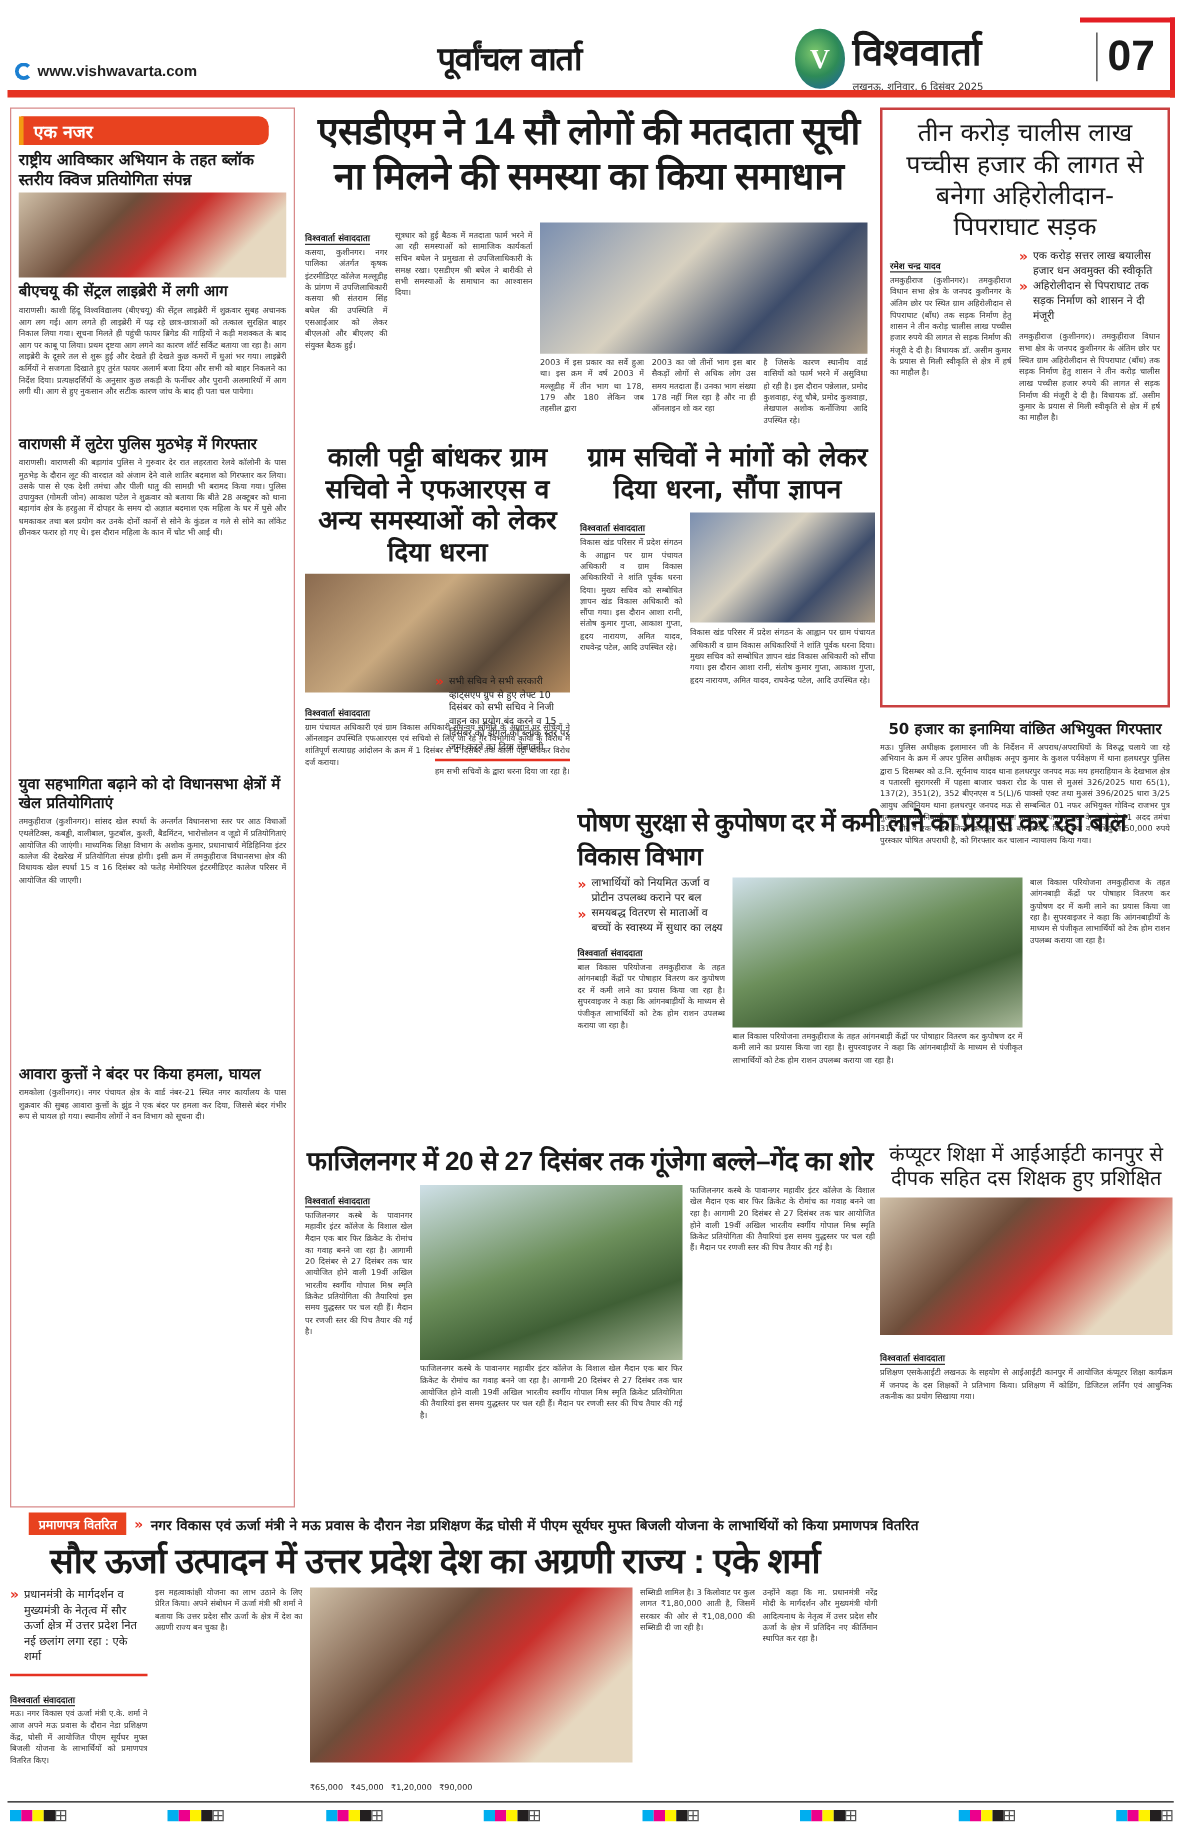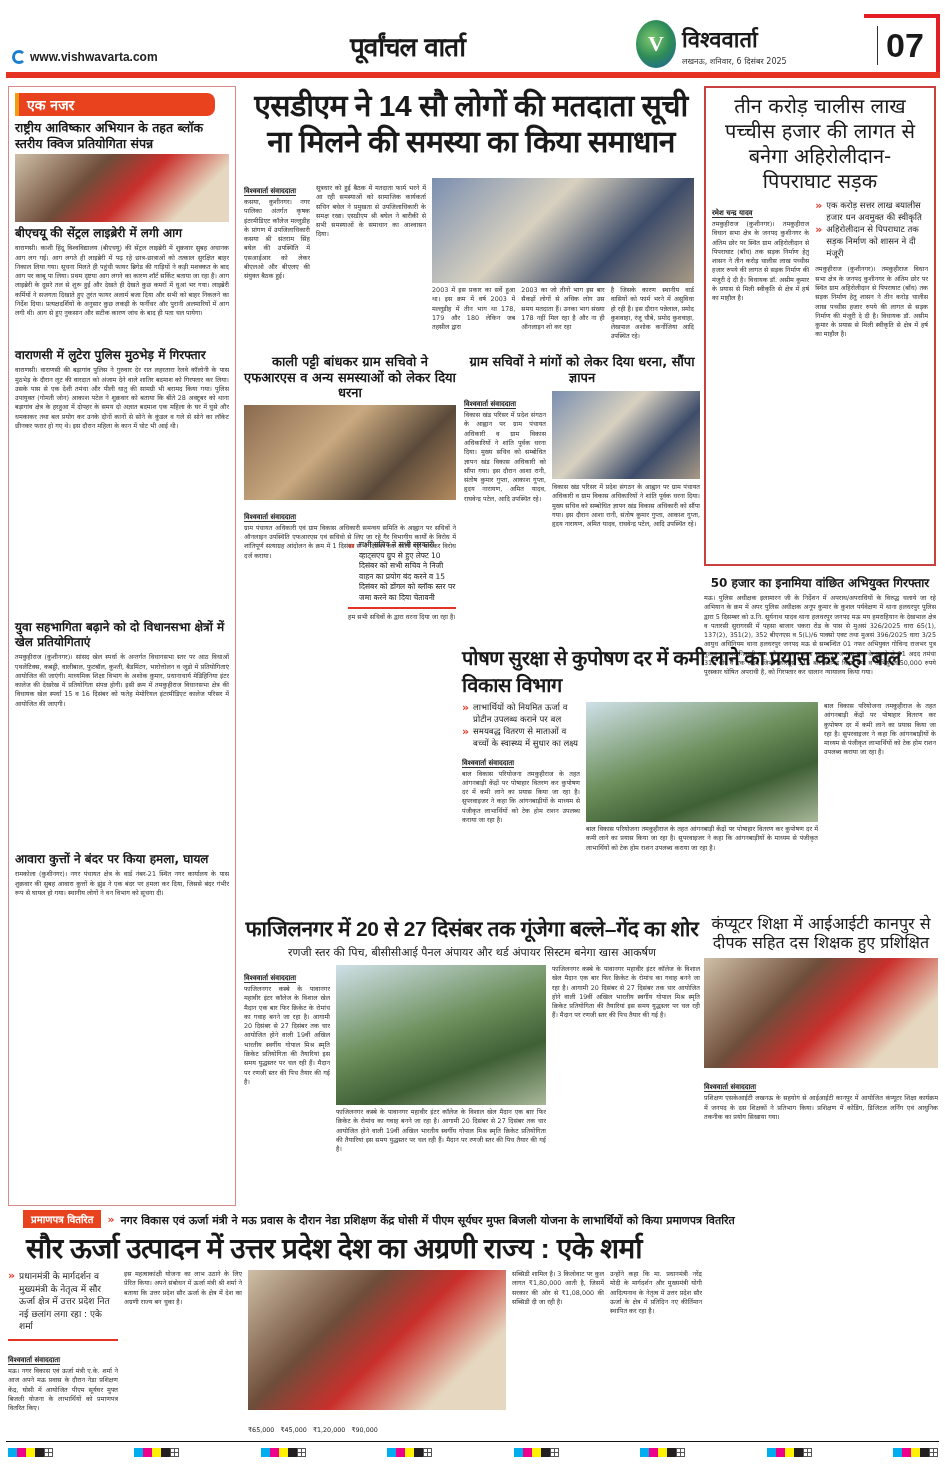--- a/index.html
+++ b/index.html
@@ -4,45 +4,45 @@
 <style>
   * { box-sizing: border-box; margin: 0; padding: 0; }
   body { width: 945px; height: 1474px; background: #fff; font-family: "DejaVu Sans", sans-serif; color: #1a1a1a; position: relative; overflow: hidden; }
   .abs { position: absolute; }
   .masthead { left: 0; top: 0; width: 945px; height: 78px; }
   .site-url { left: 12px; top: 50px; font-family: "Liberation Sans", sans-serif; font-size: 12px; font-weight: bold; color: #222; display: flex; align-items: center; gap: 4px; }
   .ie-icon { width: 14px; height: 14px; border-radius: 50%; border: 3px solid #1b7fd1; border-right-color: transparent; display: inline-block; }
   .section-title { left: 350px; top: 28px; font-size: 26px; font-weight: bold; letter-spacing: -1px; }
   .logo-box { left: 636px; top: 20px; display: flex; align-items: center; gap: 6px; }
   .logo-globe { width: 40px; height: 48px; border-radius: 50%; background: radial-gradient(circle at 40% 40%, #7ec96e, #2e8b57 50%, #1c5fa8); display: flex; align-items: center; justify-content: center; color: #fff; font-weight: bold; font-size: 22px; font-family: "Liberation Serif", serif; }
-  .paper-name { font-size: 22px; font-weight: bold; }
+  .paper-name { font-size: 30px; font-weight: bold; }
   .paper-date { font-size: 8px; color: #333; margin-top: 2px; }
   .page-no { left: 877px; top: 26px; font-family: "Liberation Sans", sans-serif; font-size: 34px; font-weight: bold; border-left: 1px solid #333; padding-left: 8px; }
   .page-no-frame { left: 864px; top: 14px; width: 76px; height: 64px; border-top: 4px solid #e31e24; border-right: 4px solid #e31e24; }
   .red-rule { left: 6px; top: 72px; width: 934px; height: 6px; background: #e53222; }
   .col-left { left: 8px; top: 86px; width: 228px; height: 1120px; border: 1px solid #d88a8a; padding: 6px; }
   .ek-najar { background: #e8421f; color: #fff; font-weight: bold; font-size: 14px; padding: 2px 8px; border-left: 4px solid #f39c12; border-radius: 0 8px 8px 0; width: 200px; }
   .small-head { font-size: 12px; font-weight: bold; margin: 4px 0 3px; line-height: 1.25; }
   .body-text { font-size: 6.4px; line-height: 1.45; color: #333; text-align: justify; }
   .photo { background: linear-gradient(135deg, #8a6a4f, #c9a97f 40%, #5b4a3a 70%, #b38a5e); }
   .photo-blue { background: linear-gradient(135deg, #7b8fb0, #d8d1c0 40%, #3d4c6a 70%, #a99a85); }
   .photo-green { background: linear-gradient(160deg, #cfe0e8, #6c8f5b 45%, #3f5f35 70%, #a8b899); }
   .photo-event { background: linear-gradient(135deg, #d0c0a8, #6e4d3a 35%, #c9302c 55%, #e6d8c0 80%); }
   .main-head { left: 244px; top: 88px; width: 454px; text-align: center; font-family: "Liberation Sans", sans-serif; font-weight: bold; font-size: 30px; line-height: 1.2; letter-spacing: -0.5px; }
   .right-box { left: 704px; top: 86px; width: 232px; height: 480px; border: 2px solid #c94040; padding: 6px; }
   .right-head { font-size: 20px; line-height: 1.25; text-align: center; }
   .byline { font-size: 7px; font-weight: bold; border-bottom: 1px solid #333; display: inline-block; margin: 4px 0 2px; }
   .bullet { font-size: 8.5px; line-height: 1.4; display: flex; gap: 4px; }
   .bullet-mark { color: #e53222; font-weight: bold; font-size: 11px; line-height: 1; }
-  .subhead { font-weight: bold; font-size: 13px; line-height: 1.2; text-align: center; }
+  .subhead { font-weight: bold; font-size: 21px; line-height: 1.2; text-align: center; }
   .red-thin { height: 2px; background: #e53222; }
   .banner { left: 8px; top: 1210px; width: 930px; height: 18px; display: flex; align-items: center; gap: 6px; margin-left: 15px; }
   .banner-tag { background: #e8421f; color: #fff; font-size: 10px; font-weight: bold; padding: 2px 8px; }
   .banner-text { font-size: 11px; font-weight: bold; }
-  .bottom-head { left: 26px; top: 1228px; font-family: "Liberation Sans", sans-serif; font-weight: bold; font-size: 28px; letter-spacing: -0.5px; }
+  .bottom-head { left: 40px; top: 1228px; font-family: "Liberation Sans", sans-serif; font-weight: bold; font-size: 28px; letter-spacing: -0.5px; }
   .color-bar { display: flex; gap: 0; }
   .sw { width: 9px; height: 9px; }
 </style>
 </head>
 <body>
 
 <div class="abs masthead">
   <div class="abs site-url">
     <span class="ie-icon"></span>
     <span>www.vishwavarta.com</span>
@@ -168,21 +168,20 @@
     <div style="width:232px">
       <div class="photo-green" style="height:120px"></div>
       <div class="body-text" style="height:100px;overflow:hidden;margin-top:3px">बाल विकास परियोजना तमकुहीराज के तहत आंगनबाड़ी केंद्रों पर पोषाहार वितरण कर कुपोषण दर में कमी लाने का प्रयास किया जा रहा है। सुपरवाइजर ने कहा कि आंगनबाड़ीयों के माध्यम से पंजीकृत लाभार्थियों को टेक होम राशन उपलब्ध कराया जा रहा है।</div>
     </div>
     <div class="body-text" style="width:112px;height:240px;overflow:hidden">बाल विकास परियोजना तमकुहीराज के तहत आंगनबाड़ी केंद्रों पर पोषाहार वितरण कर कुपोषण दर में कमी लाने का प्रयास किया जा रहा है। सुपरवाइजर ने कहा कि आंगनबाड़ीयों के माध्यम से पंजीकृत लाभार्थियों को टेक होम राशन उपलब्ध कराया जा रहा है।</div>
   </div>
 </div>
 
 <div class="abs" style="left:244px;top:914px;width:456px">
   <div style="font-family:'Liberation Sans',sans-serif;font-weight:bold;font-size:21px;text-align:center;letter-spacing:-0.3px">फाजिलनगर में 20 से 27 दिसंबर तक गूंजेगा बल्ले–गेंद का शोर</div>
-  <div style="font-size:11px;text-align:center;margin-top:2px">रणजी स्तर की पिच, बीसीसीआई पैनल अंपायर और थर्ड अंपायर सिस्टम बनेगा खास आकर्षण</div>
   <div style="display:flex;gap:6px;margin-top:6px">
     <div style="width:86px">
       <div class="byline">विश्ववार्ता संवाददाता</div>
       <div class="body-text" style="height:230px;overflow:hidden">फाजिलनगर कस्बे के पावानगर महावीर इंटर कॉलेज के विशाल खेल मैदान एक बार फिर क्रिकेट के रोमांच का गवाह बनने जा रहा है। आगामी 20 दिसंबर से 27 दिसंबर तक चार आयोजित होने वाली 19वीं अखिल भारतीय स्वर्गीय गोपाल मिश्र स्मृति क्रिकेट प्रतियोगिता की तैयारियां इस समय युद्धस्तर पर चल रही हैं। मैदान पर रणजी स्तर की पिच तैयार की गई है।</div>
     </div>
     <div style="width:210px">
       <div class="photo-green" style="height:140px"></div>
       <div class="body-text" style="height:100px;overflow:hidden;margin-top:3px">फाजिलनगर कस्बे के पावानगर महावीर इंटर कॉलेज के विशाल खेल मैदान एक बार फिर क्रिकेट के रोमांच का गवाह बनने जा रहा है। आगामी 20 दिसंबर से 27 दिसंबर तक चार आयोजित होने वाली 19वीं अखिल भारतीय स्वर्गीय गोपाल मिश्र स्मृति क्रिकेट प्रतियोगिता की तैयारियां इस समय युद्धस्तर पर चल रही हैं। मैदान पर रणजी स्तर की पिच तैयार की गई है।</div>
     </div>
     <div class="body-text" style="width:148px;height:250px;overflow:hidden">फाजिलनगर कस्बे के पावानगर महावीर इंटर कॉलेज के विशाल खेल मैदान एक बार फिर क्रिकेट के रोमांच का गवाह बनने जा रहा है। आगामी 20 दिसंबर से 27 दिसंबर तक चार आयोजित होने वाली 19वीं अखिल भारतीय स्वर्गीय गोपाल मिश्र स्मृति क्रिकेट प्रतियोगिता की तैयारियां इस समय युद्धस्तर पर चल रही हैं। मैदान पर रणजी स्तर की पिच तैयार की गई है।</div>

